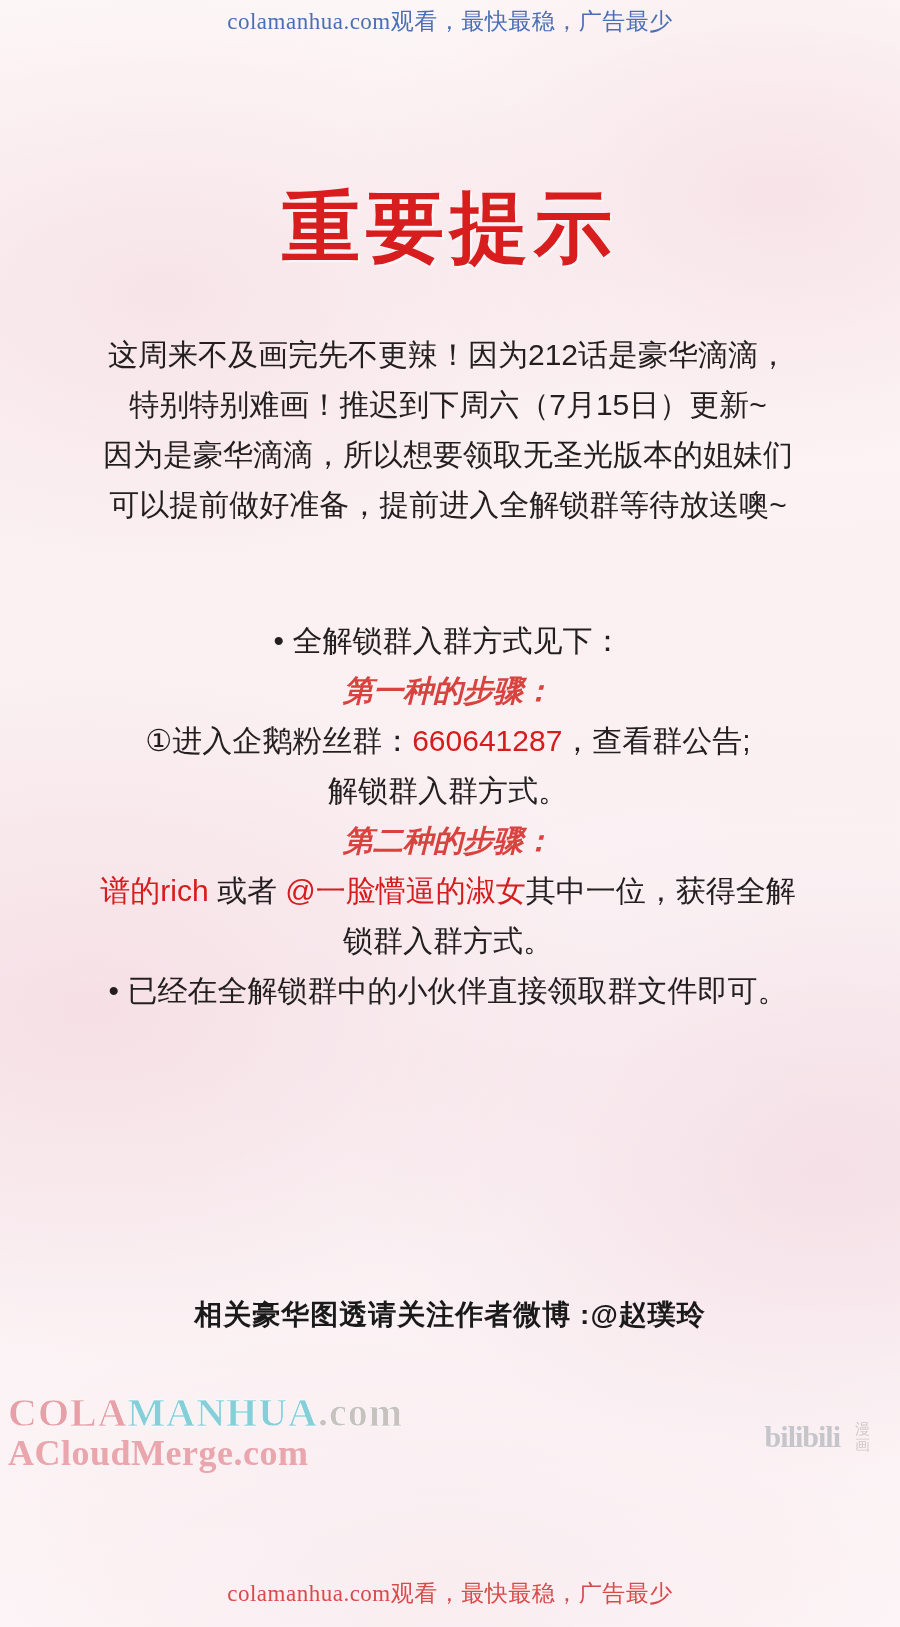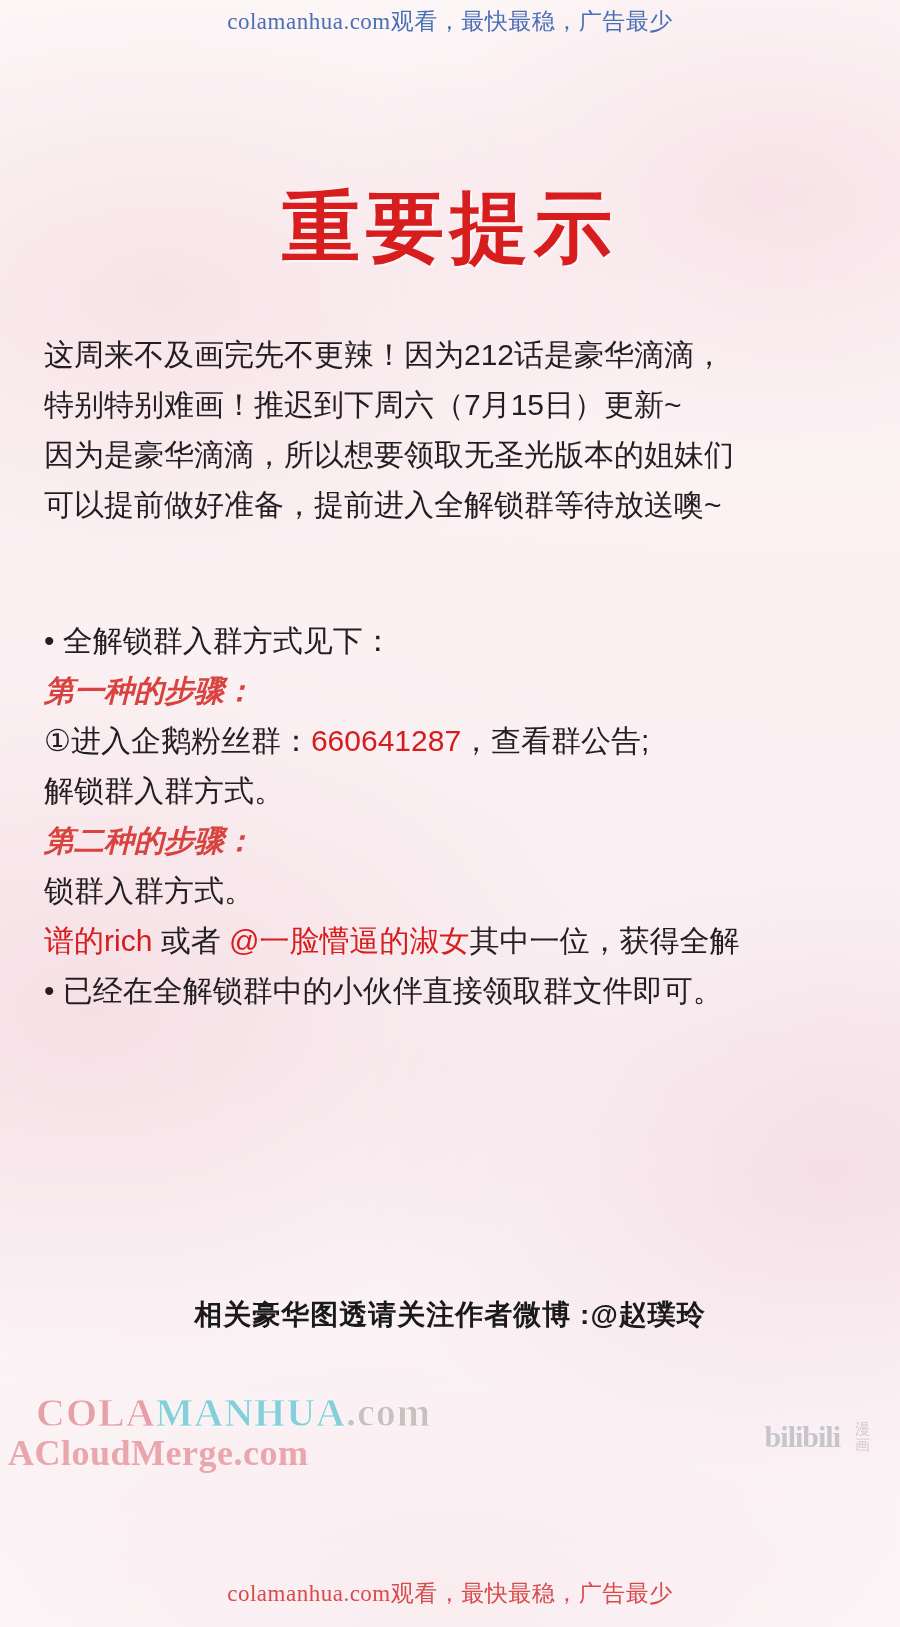--- a/index.html
+++ b/index.html
@@ -60,20 +60,21 @@
     text-shadow: 2px 2px 0 rgba(255,255,255,0.6);
   }
   .body-block {
     position: absolute;
     left: 44px;
     right: 48px;
     top: 330px;
     font-size: 30px;
     line-height: 50px;
     color: #231f20;
+    text-align: center;
   }
   .body-block p {
     margin: 0;
   }
   .intro p {
     margin: 0 0 0 0;
   }
   .section-gap {
     height: 86px;
   }
@@ -113,21 +114,21 @@
     line-height: 1.06;
   }
   .logo .l1 {
     font-family: "Liberation Serif", "DejaVu Serif", serif;
     font-size: 40px;
     font-weight: bold;
     letter-spacing: 1px;
     color: #8ad3dd;
     -webkit-text-stroke: 0.6px #ffffff;
   }
-  .logo .l1 .c-red { color: #e8a0a8; margin-left: 28px; }
+  .logo .l1 .c-red { color: #e8a0a8; }
   .logo .l1 .c-teal { color: #86cfd9; }
   .logo .l1 .c-dim { color: #c7c2c0; }
   .logo .l2 {
     font-family: "Liberation Serif", "DejaVu Serif", serif;
     font-size: 36px;
     font-weight: bold;
     letter-spacing: 0.5px;
     color: #e9a6ad;
   }
   .bili {
@@ -178,24 +179,24 @@
       <p class="step-head">第一种的步骤：</p>
 
       <p>
         <span>①进入企鹅粉丝群：</span><span class="red">660641287</span><span>，查看群公告;</span>
       </p>
 
       <p>解锁群入群方式。</p>
 
       <p class="step-head">第二种的步骤：</p>
 
-      <p>锁群入群方式。</p>
       <p>
         <span class="handle">谱的rich</span><span> 或者 </span><span class="handle">@一脸懵逼的淑女</span><span>其中一位，获得全解</span>
       </p>
+      <p>锁群入群方式。</p>
 
       <p class="bullet">• 已经在全解锁群中的小伙伴直接领取群文件即可。</p>
     </div>
   </div>
 
   <div class="footer-line">相关豪华图透请关注作者微博 :@赵璞玲</div>
 
   <div class="logo">
     <div class="l1">
       <span class="c-red">COLA</span><span class="c-teal">MANHUA</span><span class="c-dim">.com</span>

